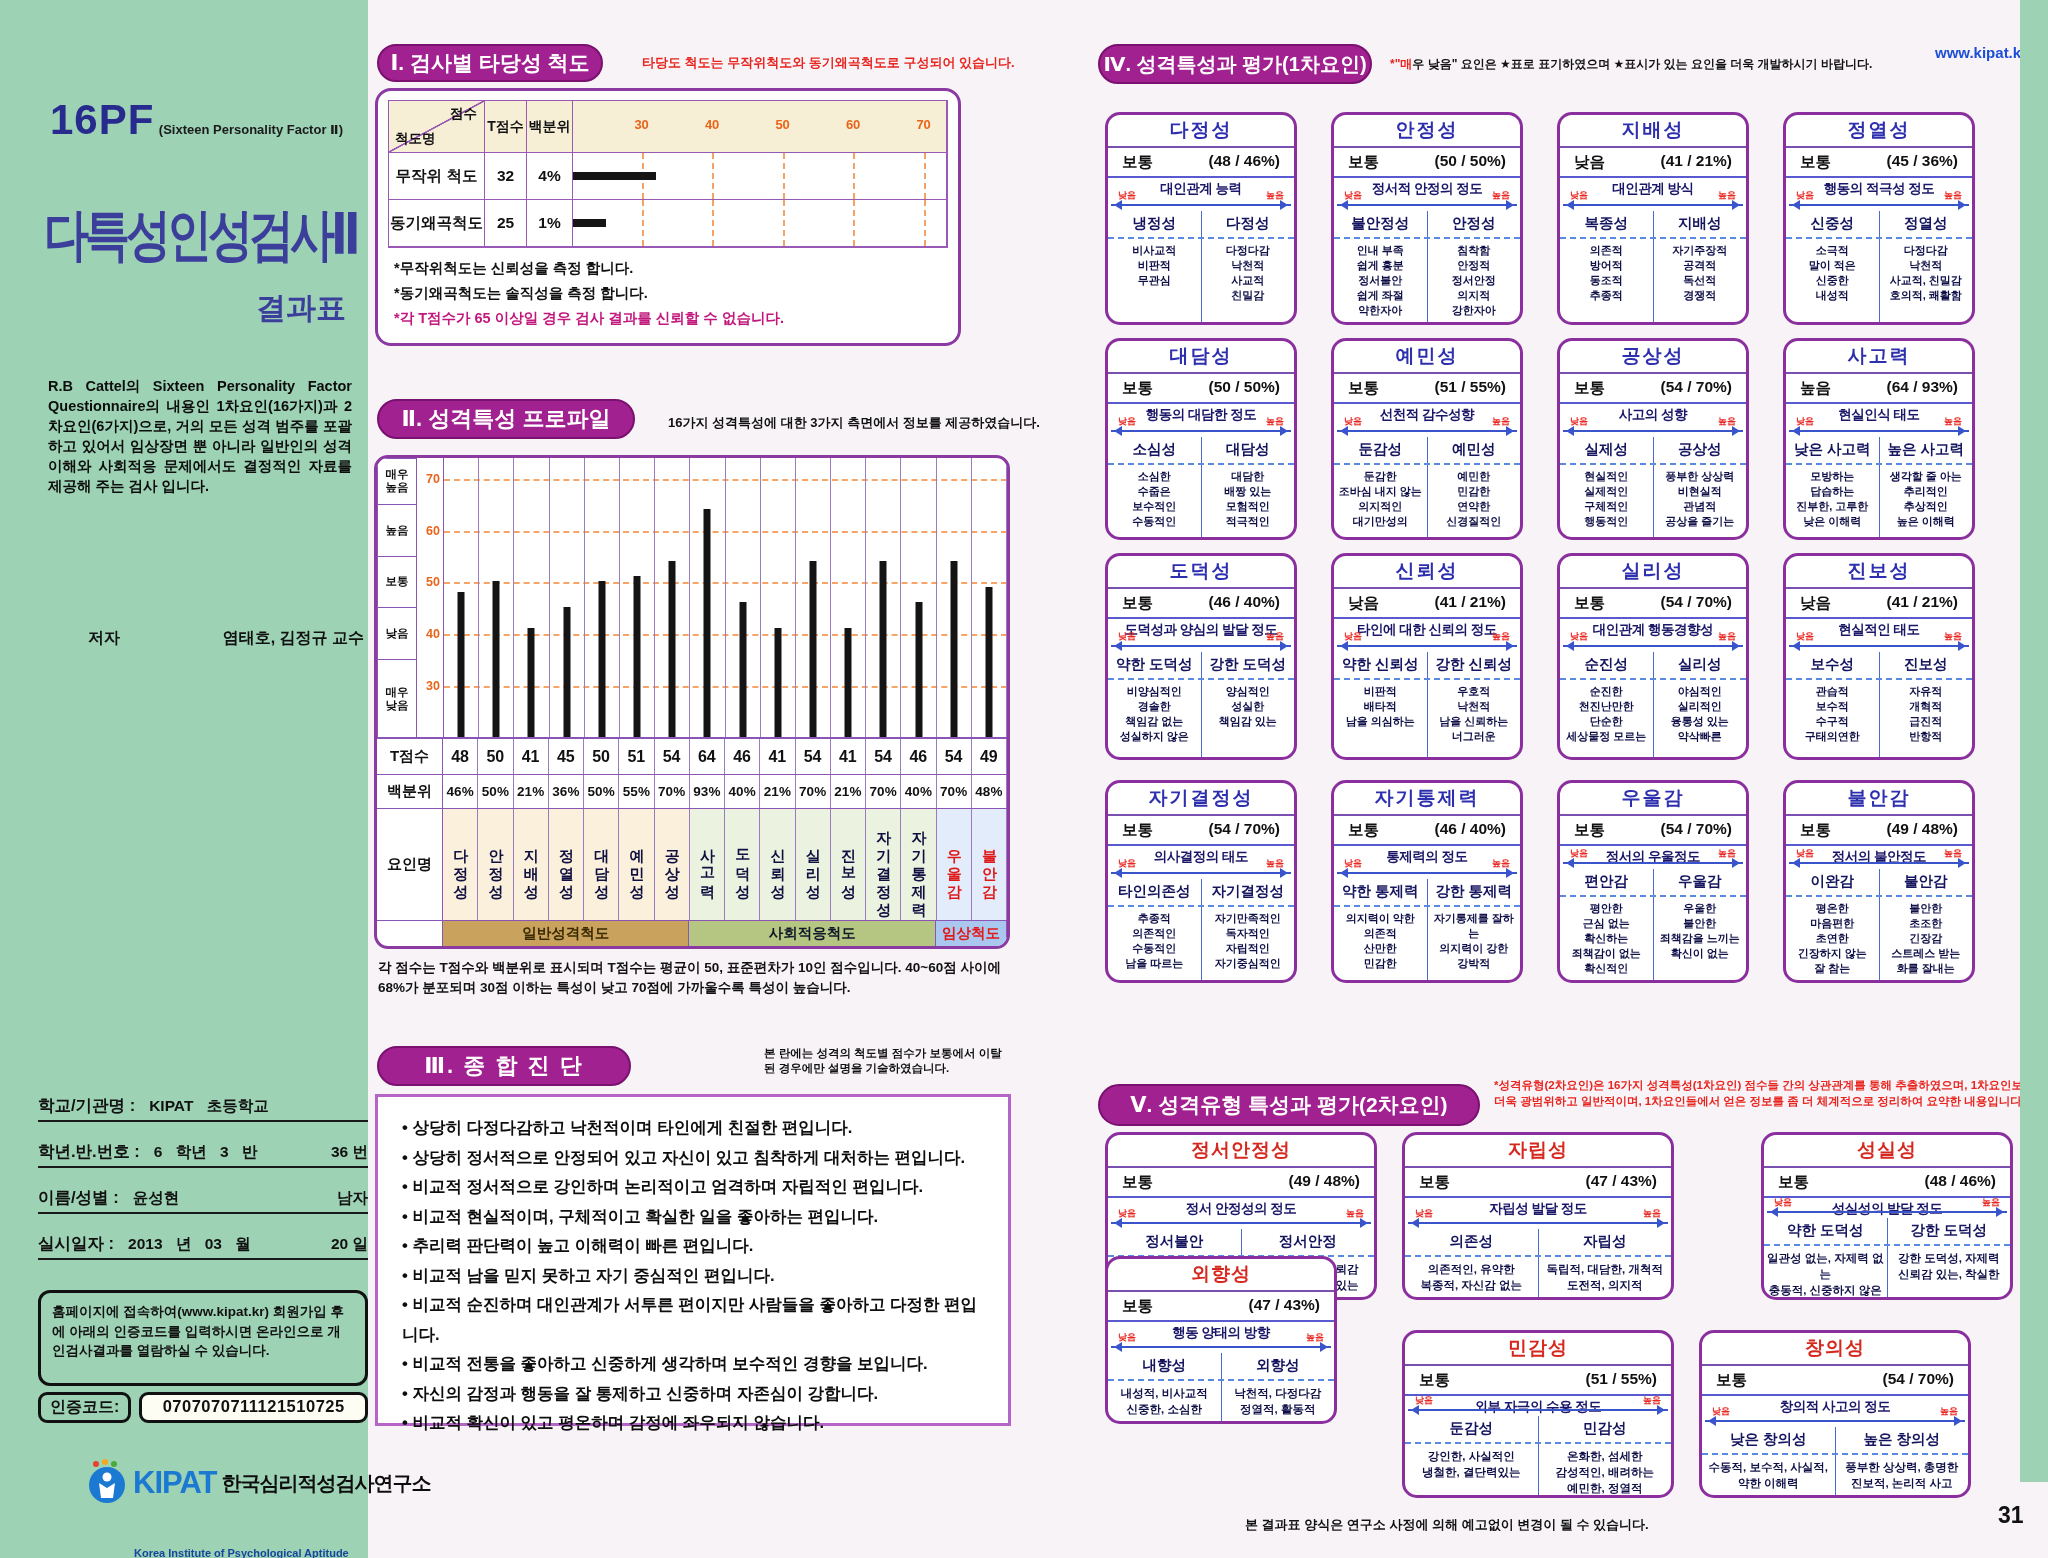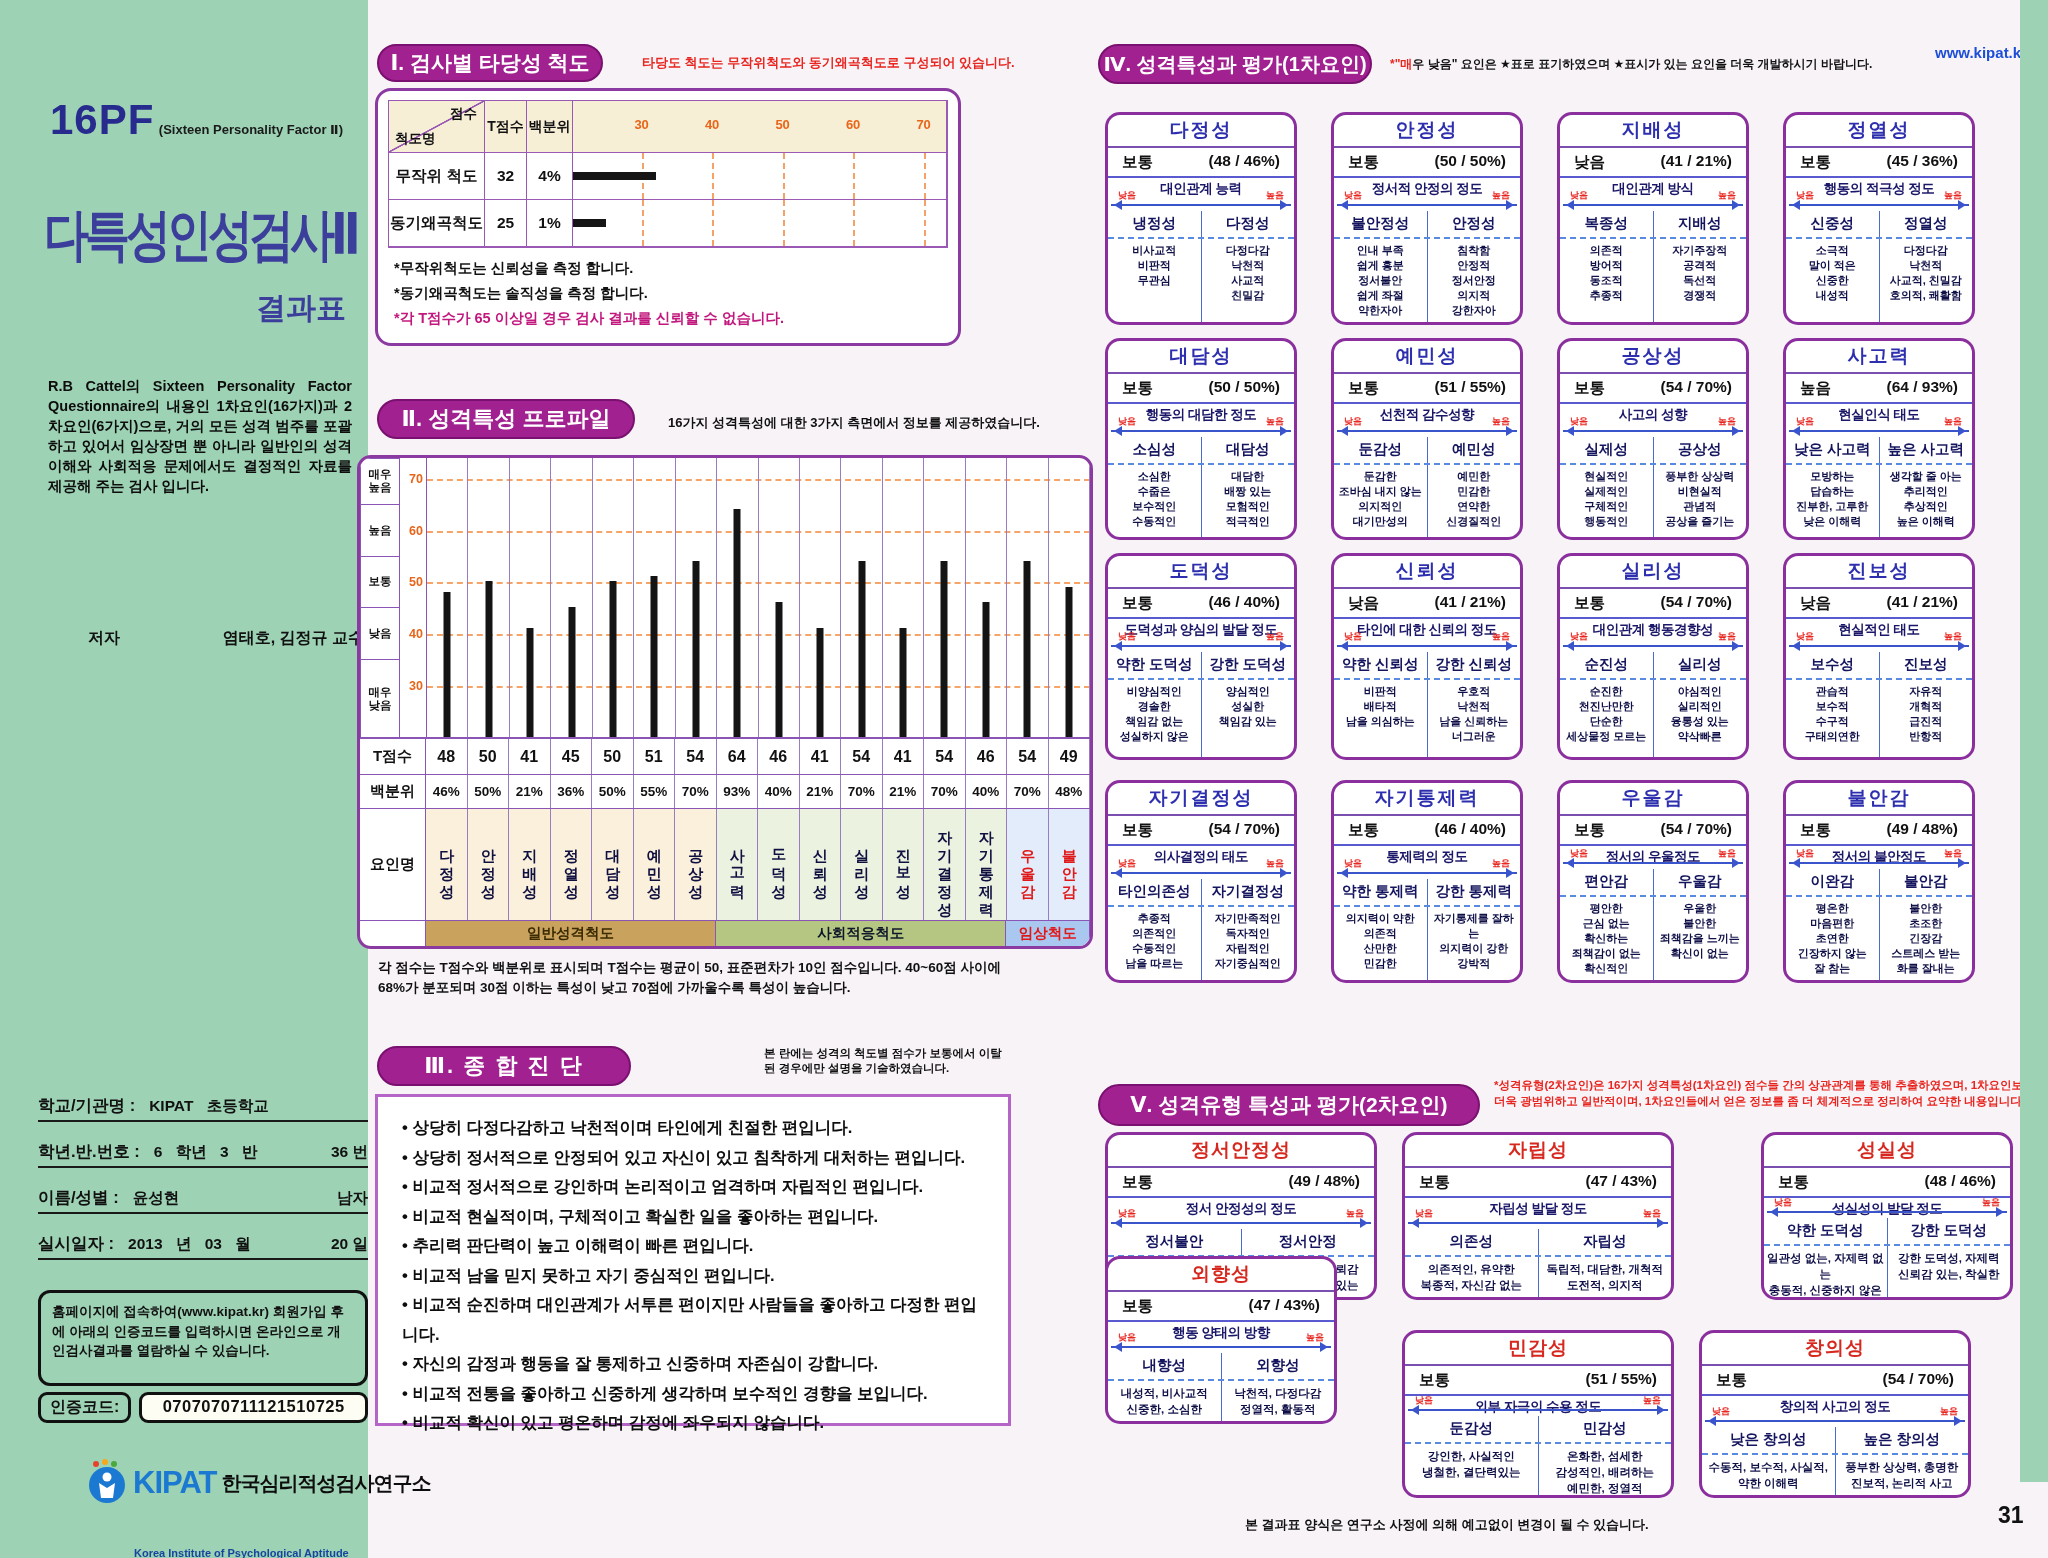--- a/index.html
+++ b/index.html
@@ -49,21 +49,21 @@
   .hd-txt { font-size:14px; font-weight:800; }
   .v-tick { position:absolute; top:16px; transform:translateX(-50%); font-size:13px; font-weight:800; color:#e8651a; }
   .v-dash { position:absolute; top:0; bottom:0; width:0; border-left:2px dashed #f4a268; }
   .v-bar { position:absolute; left:0; top:50%; transform:translateY(-50%); height:8px; background:#151515; }
   .v-name { font-size:15.5px; font-weight:800; } .v-num { font-size:15.5px; font-weight:700; }
   #s1-notes { padding:8px 6px 0 6px; }
   .s1-note-line { font-size:14.5px; font-weight:800; line-height:25px; color:#111; }
   .s1-note-line.magenta { color:#c2187e; }
 
   
-  #s2-box { left:357px; top:455px; width:736px; background:#fff; border:3px solid #8a3aa0; border-radius:14px; overflow:hidden; }
+  #s2-box { left:374px; top:455px; width:636px; background:#fff; border:3px solid #8a3aa0; border-radius:14px; overflow:hidden; }
   .ch-row { display:flex; }
   .ch-levels { width:40px; display:flex; flex-direction:column; }
   .ch-level { border:1px solid #8b55b5; border-top:none; display:flex; align-items:center; justify-content:center; text-align:center; font-size:11.5px; font-weight:800; line-height:13px; padding:0 3px; }
   .ch-level:first-child { border-top:1px solid #8b55b5; }
   .ch-nums { width:26px; position:relative; border-bottom:1px solid #8b55b5; }
   .ch-num { position:absolute; right:3px; font-size:12.5px; font-weight:800; color:#e8651a; }
   .ch-plot { flex:1; position:relative; height:280px; border-left:1px solid #8b55b5; border-bottom:1px solid #8b55b5; }
   .ch-grid { position:absolute; left:0; right:0; border-top:2px dashed #f6a468; }
   .ch-cols { position:absolute; inset:0; display:flex; }
   .ch-col { flex:1; border-right:1px solid #9a7cc0; position:relative; }
@@ -369,22 +369,22 @@
 <div class="pill" style="left:377px;top:1046px;width:254px;height:40px;font-size:22px;letter-spacing:2px;">Ⅲ. 종 합 진 단</div>
 <div class="abs note-dark" style="left:764px;top:1046px;width:248px;font-size:11.5px;line-height:15px;">본 란에는 성격의 척도별 점수가 보통에서 이탈된 경우에만 설명을 기술하였습니다.</div>
 <div id="s3-box" class="abs">
     <div class="diag-item">상당히 다정다감하고 낙천적이며 타인에게 친절한 편입니다.</div>
     <div class="diag-item">상당히 정서적으로 안정되어 있고 자신이 있고 침착하게 대처하는 편입니다.</div>
     <div class="diag-item">비교적 정서적으로 강인하며 논리적이고 엄격하며 자립적인 편입니다.</div>
     <div class="diag-item">비교적 현실적이며, 구체적이고 확실한 일을 좋아하는 편입니다.</div>
     <div class="diag-item">추리력 판단력이 높고 이해력이 빠른 편입니다.</div>
     <div class="diag-item">비교적 남을 믿지 못하고 자기 중심적인 편입니다.</div>
     <div class="diag-item">비교적 순진하며 대인관계가 서투른 편이지만 사람들을 좋아하고 다정한 편입니다.</div>
+    <div class="diag-item">비교적 전통을 좋아하고 신중하게 생각하며 보수적인 경향을 보입니다.</div>
     <div class="diag-item">자신의 감정과 행동을 잘 통제하고 신중하며 자존심이 강합니다.</div>
-    <div class="diag-item">비교적 전통을 좋아하고 신중하게 생각하며 보수적인 경향을 보입니다.</div>
     <div class="diag-item">비교적 확신이 있고 평온하며 감정에 좌우되지 않습니다.</div>
   </div>
 
 <div class="pill" style="left:1098px;top:44px;width:274px;height:40px;font-size:20px;">Ⅳ. 성격특성과 평가(1차요인)</div>
 <div class="abs note-dark s4note" style="left:1390px;top:56px;font-size:12px;">*"매우 낮음" 요인은 ★표로 표기하였으며 ★표시가 있는 요인을 더욱 개발하시기 바랍니다.</div>
 <div class="abs kipat-url" style="left:1890px;top:44px;">www.kipat.kr</div>
 <div id="s4-grid">
     <div class="fbox" style="left: 1105px; top: 112px; width: 192px; height: 213px;">
       <div class="fb-title">다정성</div>
       <div class="fb-score">

